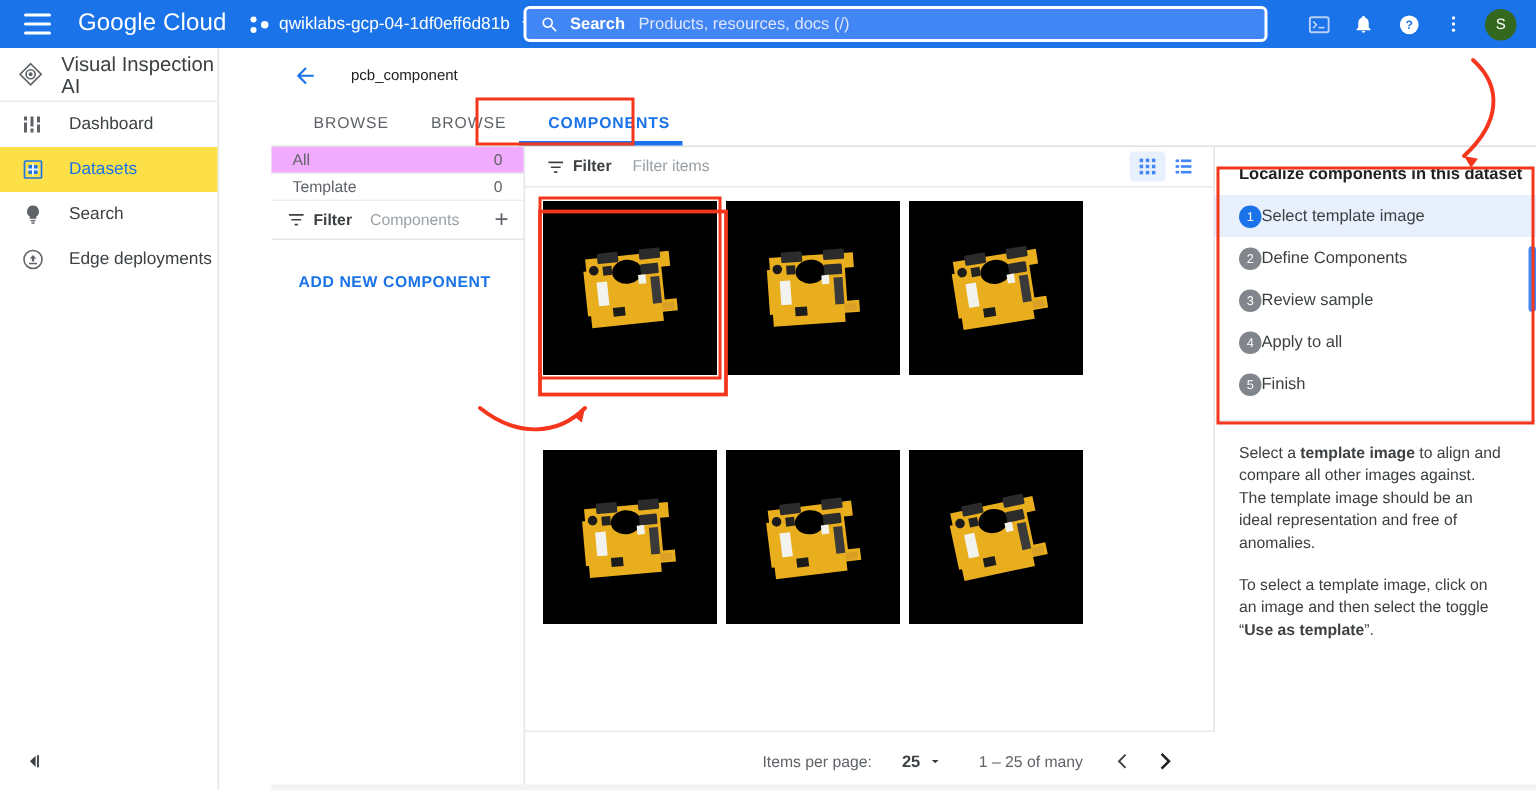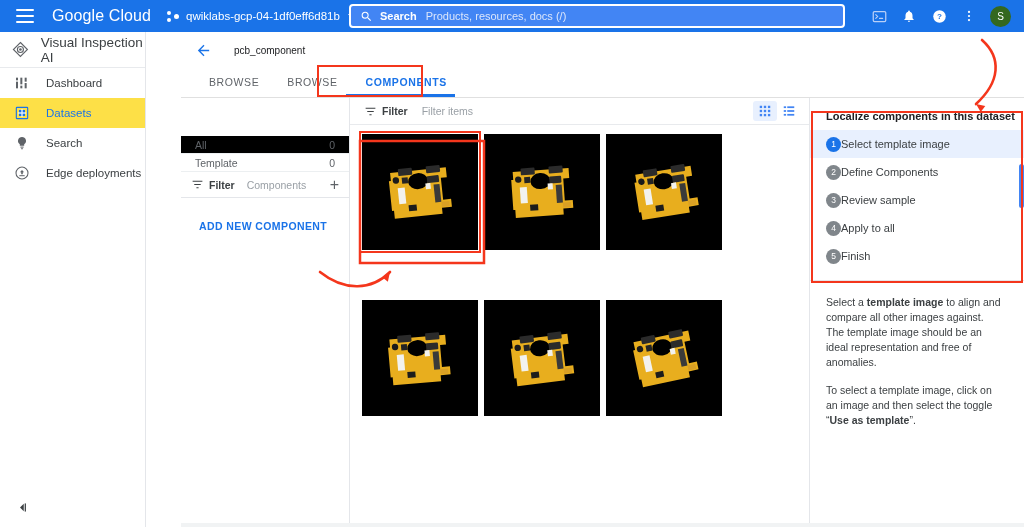--- a/index.html
+++ b/index.html
@@ -55,21 +55,21 @@
   .page-head { height:36px; display:flex; align-items:center; padding-left:14px; }
   .page-title { font-size:10px; color:#202124; margin-left:22px; }
   .tabs { height:30px; display:flex; align-items:flex-end; border-bottom:1px solid #e0e0e0; padding-left:14px; position:relative;}
   .tab { font-size:10.5px; letter-spacing:.6px; color:#5f6368; padding:0 14px 9px 14px; cursor:pointer; }
   .tab.active { color:#1a73e8; font-weight:bold; }
   .tab.active:after{ content:""; position:absolute; bottom:0; height:3px; background:#1a73e8; }
 
   
   .facets { position:absolute; left:0; top:66px; width:169px; height:429px; border-right:1px solid #e4e6ea; background:#fff;}
   .facet-row { height:18px; display:flex; align-items:center; justify-content:space-between; padding:0 14px; font-size:10.5px; color:#5f6368; border-bottom:1px solid #eceff1;}
-  .facet-row.sel { background:#000000;margin-top:38px; }
+  .facet-row.sel { background:#f0abfc; }
   .facet-filter { height:26px; display:flex; align-items:center; padding:0 10px; border-bottom:1px solid #e4e6ea; }
   .ffl { font-size:10.5px; font-weight:bold; color:#3c4043; margin-left:5px;}
   .ffp { font-size:10.5px; color:#9aa0a6; margin-left:12px; flex:1;}
   .plus { font-size:16px; color:#5f6368; cursor:pointer; line-height:1;}
   .add-comp { font-size:10.5px; font-weight:bold; letter-spacing:.4px; color:#1a73e8; padding:22px 0 0 18px; cursor:pointer;}
 
   
   .gridwrap { position:absolute; left:169px; top:66px; width:460px; height:429px; background:#fff; border-right:1px solid #e4e6ea;}
   .grid-toolbar { height:27px; display:flex; align-items:center; padding:0 8px 0 14px; border-bottom:1px solid #e8eaed;}
   .gt-label { font-size:10.5px; font-weight:bold; color:#3c4043; margin-left:5px;}
@@ -405,20 +405,40 @@
               <rect x="64" y="50" width="5" height="6" fill="#f2f2ee"></rect>
               <circle cx="35" cy="44" r="3.2" fill="#1b1b1b"></circle>
               <rect x="41" y="42" width="6" height="6" fill="#242424"></rect>
               <rect x="45" y="70" width="8" height="6" fill="#1c1c1c"></rect>
               <rect x="78" y="70" width="8" height="5" fill="#d9a025"></rect>
             </g>
           </svg>
         </div>
       </div>
 
+      <div class="pager">
+        <span class="pg-txt">Items per page:</span>
+        <span class="pg-sel">
+          <span>25</span>
+          <svg width="11" height="11" viewBox="0 0 24 24" style="margin-left:4px">
+              <path fill="#3c4043" d="M7 10l5 5 5-5z"></path>
+            </svg>
+        </span>
+        <span class="pg-range">1 – 25 of many</span>
+        <span class="pg-arrow" style="margin-left:12px">
+          <svg width="15" height="15" viewBox="0 0 24 24">
+              <path fill="none" stroke="#3c4043" stroke-width="2" d="M15 5l-7 7 7 7"></path>
+            </svg>
+        </span>
+        <span class="pg-arrow">
+          <svg width="17" height="17" viewBox="0 0 24 24">
+              <path fill="none" stroke="#202124" stroke-width="2.4" d="M9 5l7 7-7 7"></path>
+            </svg>
+        </span>
+      </div>
     </div>
 
     <div class="rightpanel">
       <div class="rp-title">Localize components in this dataset</div>
       <div style="margin-top:8px">
         <div class="step active">
           <span class="step-num">1</span>
           <span class="step-lbl">Select template image</span>
         </div>
         <div class="step">

